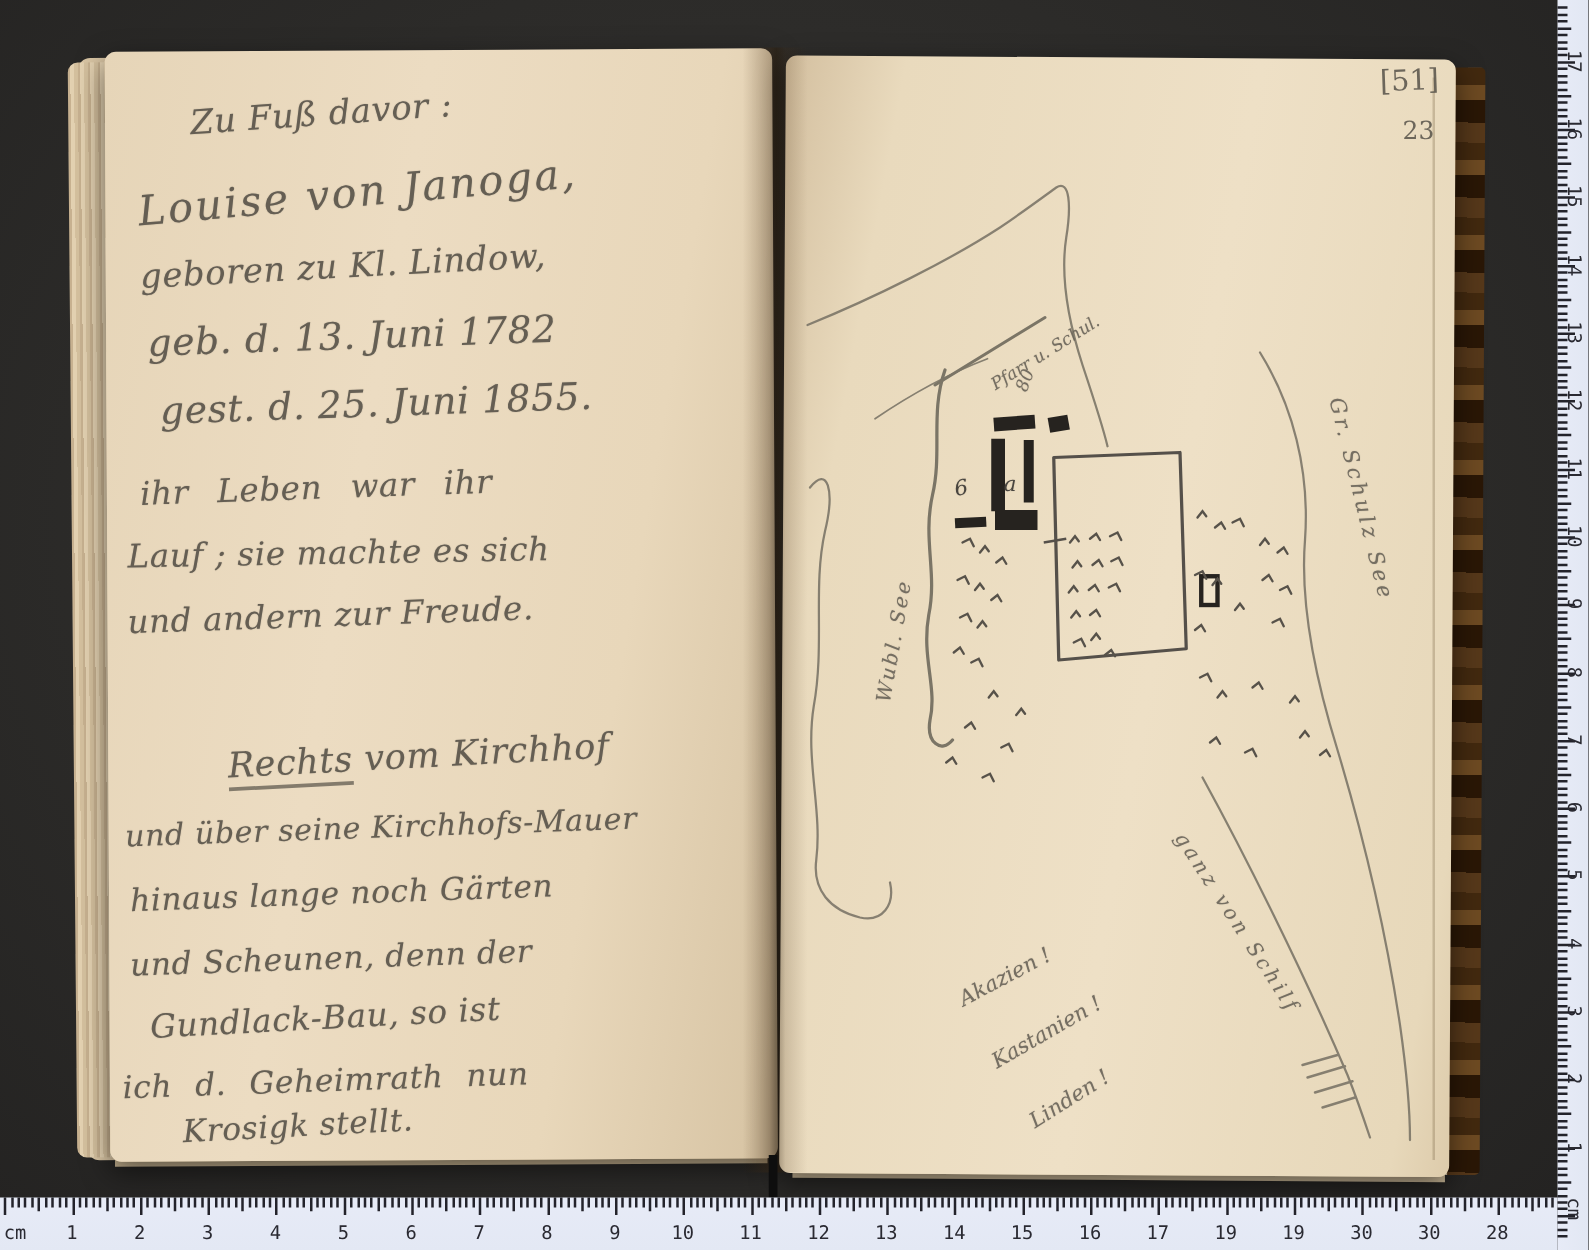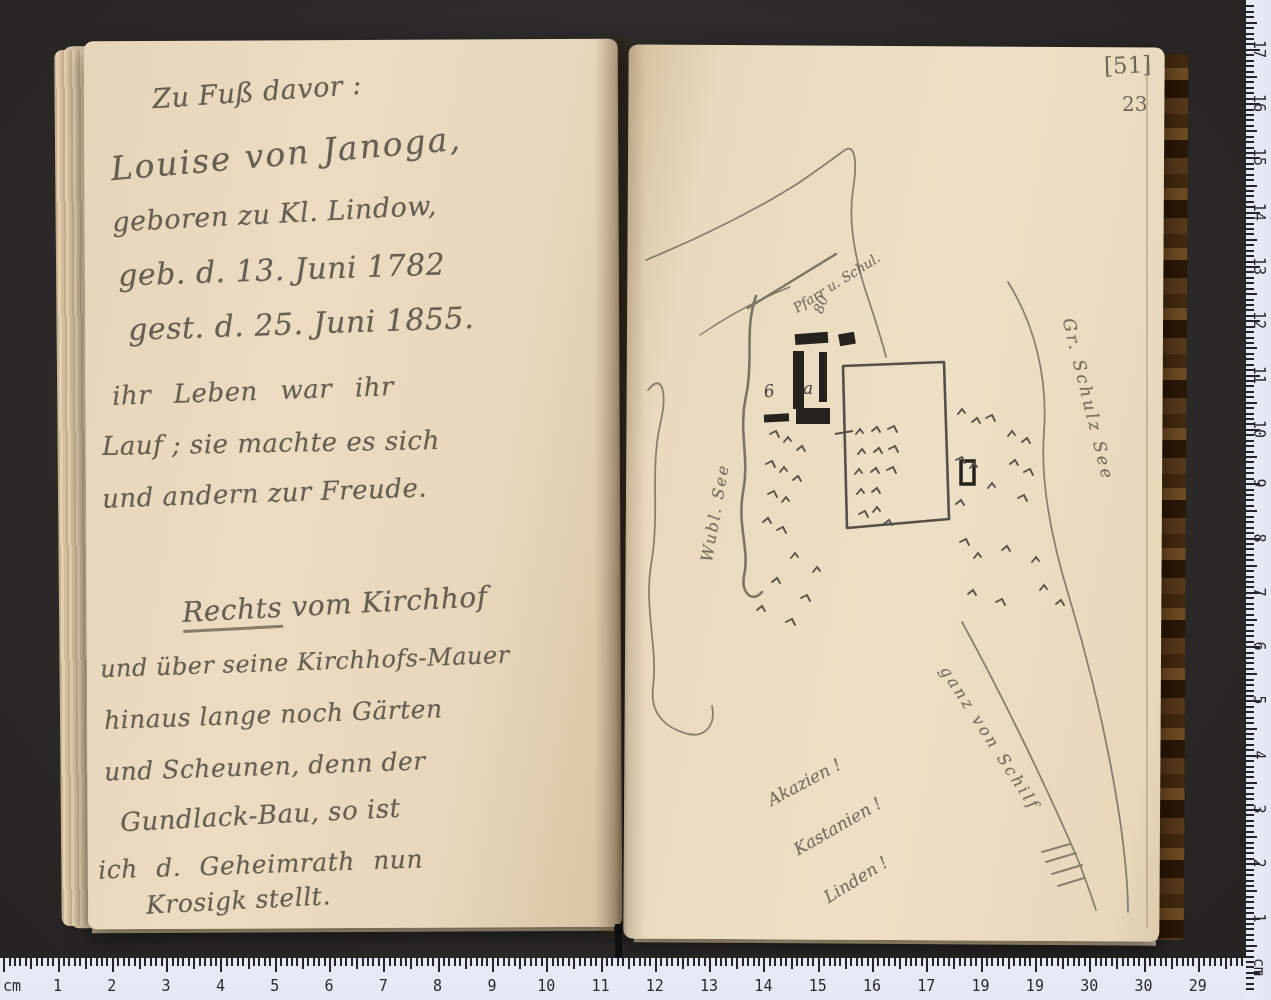--- a/index.html
+++ b/index.html
@@ -414,21 +414,21 @@
       <span class="rnum" style="left: 642.8px; top: 19px; width: 24px; text-align: center;">12</span>
       <span class="rnum" style="left: 697.1px; top: 19px; width: 24px; text-align: center;">13</span>
       <span class="rnum" style="left: 751.4px; top: 19px; width: 24px; text-align: center;">14</span>
       <span class="rnum" style="left: 805.7px; top: 19px; width: 24px; text-align: center;">15</span>
       <span class="rnum" style="left: 860px; top: 19px; width: 24px; text-align: center;">16</span>
       <span class="rnum" style="left: 914.3px; top: 19px; width: 24px; text-align: center;">17</span>
       <span class="rnum" style="left: 968.6px; top: 19px; width: 24px; text-align: center;">19</span>
       <span class="rnum" style="left: 1022.9px; top: 19px; width: 24px; text-align: center;">19</span>
       <span class="rnum" style="left: 1077.2px; top: 19px; width: 24px; text-align: center;">30</span>
       <span class="rnum" style="left: 1131.5px; top: 19px; width: 24px; text-align: center;">30</span>
-      <span class="rnum" style="left: 1185.8px; top: 19px; width: 24px; text-align: center;">29</span>
+      <span class="rnum" style="left: 1185.8px; top: 19px; width: 24px; text-align: center;">28</span>
     </div>
   <div class="ruler ruler-right" id="ruler-right">
       <div class="tick" style="left: 0px; top: 988.19px; width: 7.5px; height: 2px;"></div>
       <div class="tick" style="left: 0px; top: 982.76px; width: 7.5px; height: 2px;"></div>
       <div class="tick" style="left: 0px; top: 977.33px; width: 7.5px; height: 2px;"></div>
       <div class="tick" style="left: 0px; top: 971.9px; width: 14px; height: 2px;"></div>
       <div class="tick" style="left: 0px; top: 966.47px; width: 7.5px; height: 2px;"></div>
       <div class="tick" style="left: 0px; top: 961.04px; width: 7.5px; height: 2px;"></div>
       <div class="tick" style="left: 0px; top: 955.61px; width: 7.5px; height: 2px;"></div>
       <div class="tick" style="left: 0px; top: 950.18px; width: 7.5px; height: 2px;"></div>

